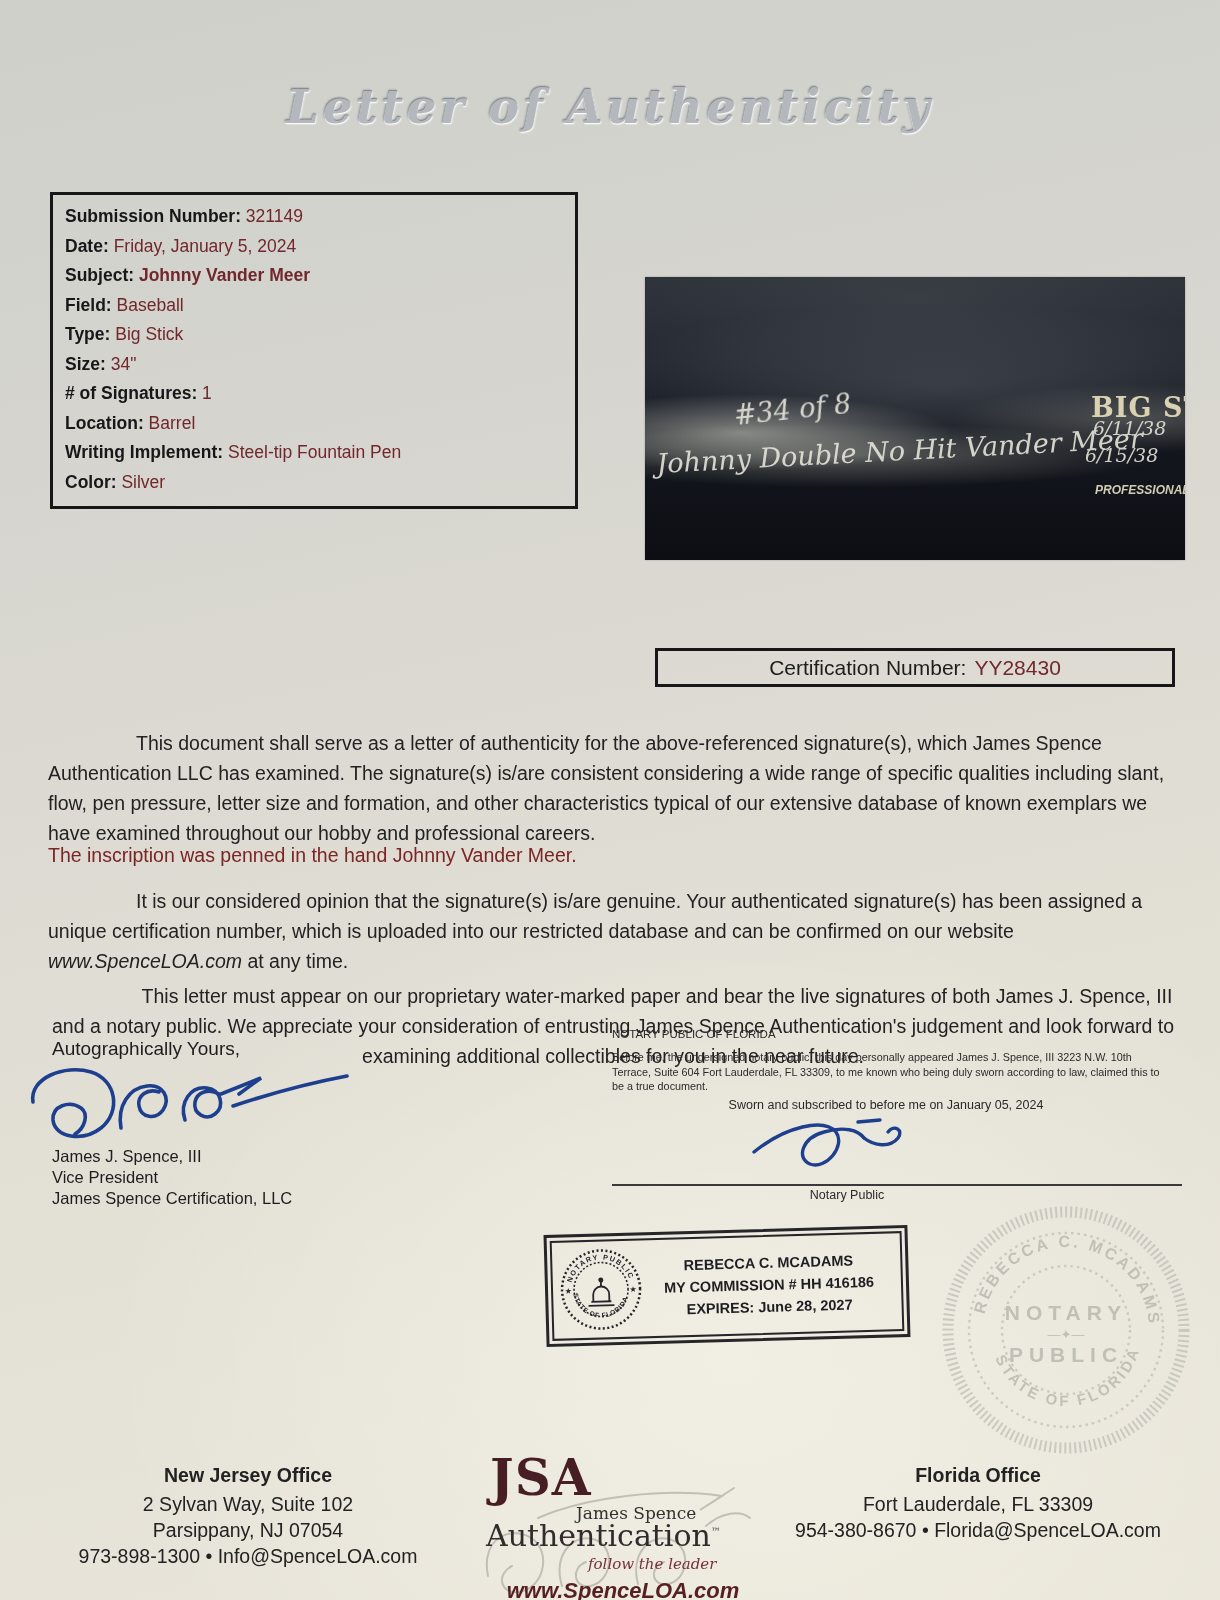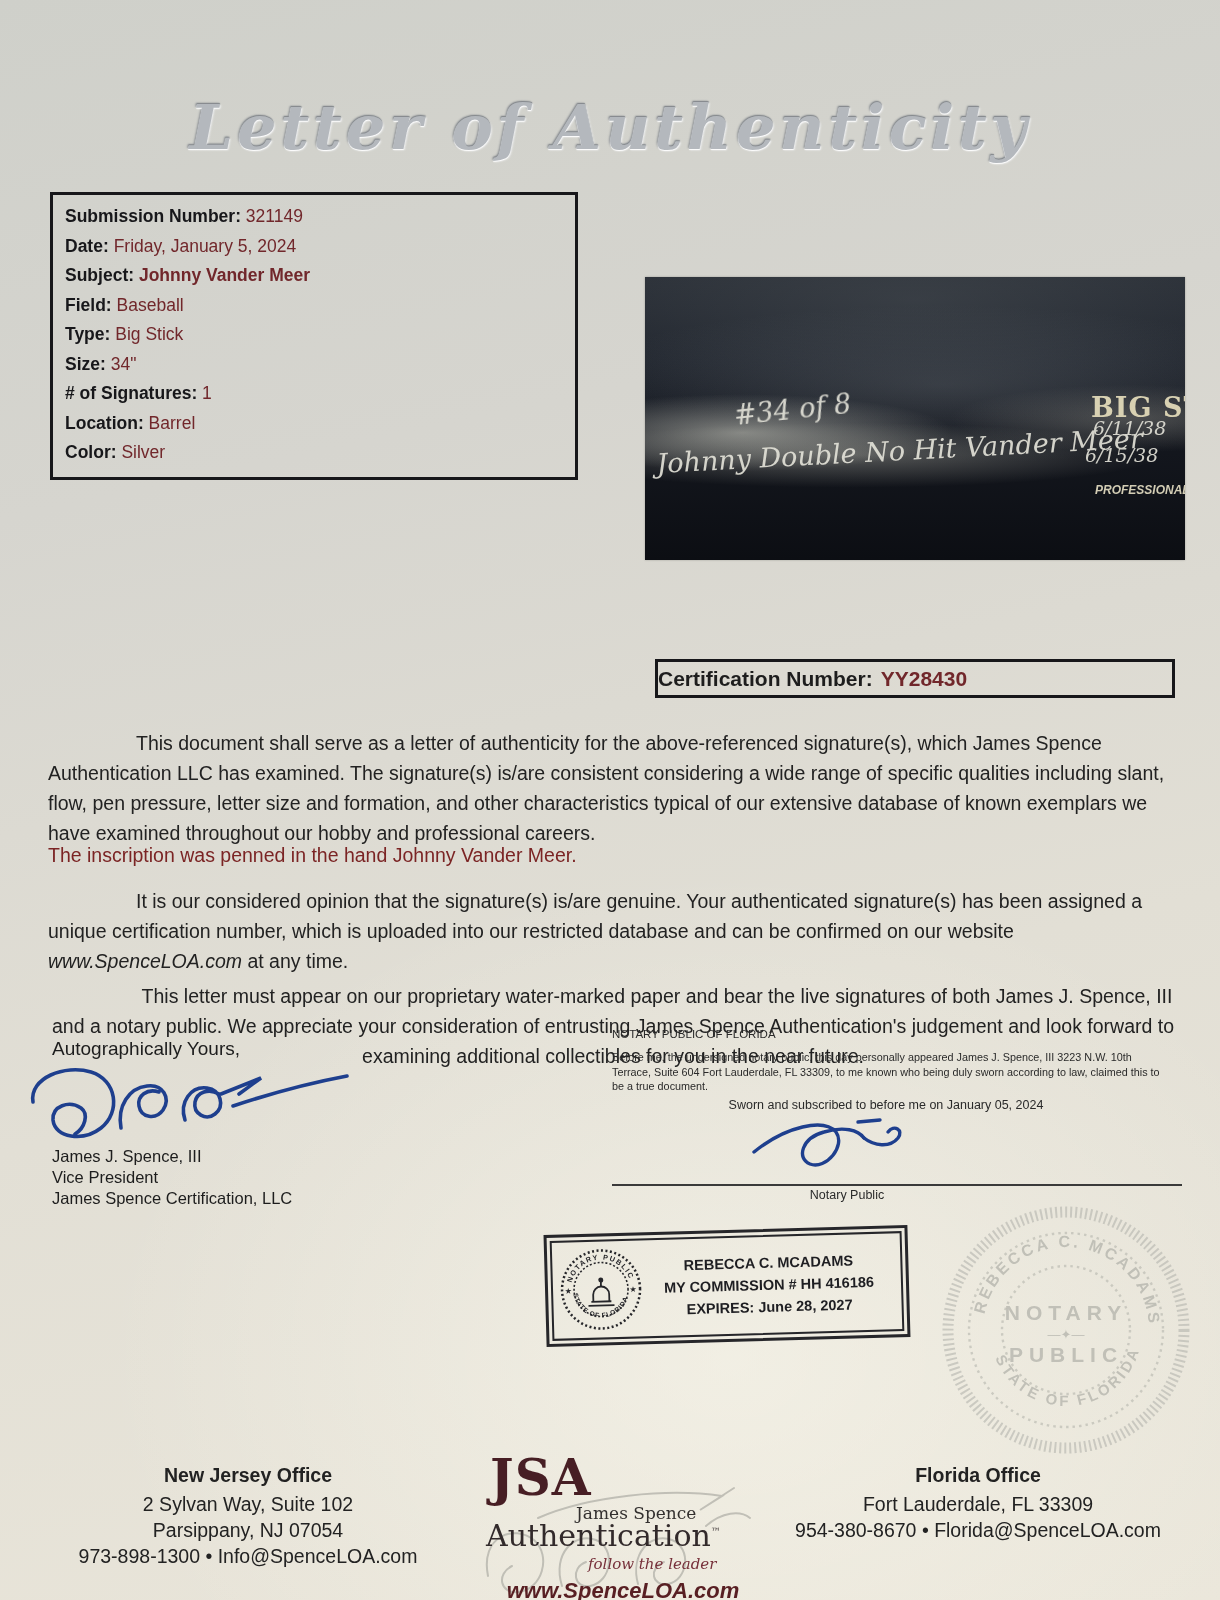--- a/index.html
+++ b/index.html
@@ -6,23 +6,23 @@
   body{background:#b9b9b2;}
   .page{
     position:relative;width:1220px;height:1600px;overflow:hidden;
     background:
       radial-gradient(ellipse 900px 700px at 60% 85%, rgba(255,253,242,0.45), transparent 70%),
       linear-gradient(168deg,#cfd0ca 0%, #d6d5cf 28%, #e2dfd5 62%, #eae6da 100%);
     font-family:"Liberation Sans", sans-serif;color:#1d1d1d;
   }
   
   .loa-title{
-    position:absolute;top:91px;left:50%;transform:translateX(-50%);
+    position:absolute;top:80px;left:50%;transform:translateX(-50%);
     font-family:"DejaVu Serif", serif;font-style:italic;font-weight:bold;
-    font-size:62px;letter-spacing:4px;white-space:nowrap;color:#b4b8bd;
+    font-size:46px;letter-spacing:4px;white-space:nowrap;color:#b4b8bd;
     text-shadow:0 1px 1px #fdfdfd, 0 -1px 1px #85898d, 1px 1px 2px #f2f3f4, -1px -1px 2px #8e9296;
   }
   
   .sub-box{
     position:absolute;left:50px;top:192px;width:498px;
     border:3px solid #17171a;padding:7px 12px 9px 12px;
   }
   .field-row{font-size:17.5px;line-height:29.5px;white-space:nowrap;}
   .field-label{font-weight:bold;color:#17171a;}
   .field-value{color:#71272b;}
@@ -35,22 +35,22 @@
       radial-gradient(ellipse 520px 110px at 55% 38%, rgba(118,124,130,0.28), transparent 72%),
       radial-gradient(ellipse 240px 45px at 90% 50%, rgba(165,162,150,0.35), transparent 75%),
       radial-gradient(ellipse 600px 160px at 50% 8%, rgba(96,102,106,0.35), transparent 80%),
       linear-gradient(180deg,#262b33 0%, #1c212a 30%, #13161d 62%, #0c0e13 100%);
     box-shadow:0 0 2px rgba(0,0,0,0.25);
   }
   .photo svg{position:absolute;left:0;top:0;}
   
   .cert-box{
     position:absolute;left:655px;top:648px;width:514px;height:33px;
-    border:3px solid #17171a;display:flex;align-items:center;
-    font-size:21px;font-weight:bold;white-space:nowrap;margin-top:11px;
+    border:3px solid #17171a;display:flex;align-items:center;justify-content:center;
+    font-size:21px;font-weight:normal;white-space:nowrap;
   }
   .cert-box .num{color:#71272b;margin-left:8px;}
   
   .bodypara{position:absolute;left:48px;width:1130px;font-size:19.5px;line-height:30px;color:#222;margin-top:45px;}
   .indent{text-indent:88px;}
   .note{color:#7b2424;}
   .weburl{font-style:italic;}
   
   .salutation{position:absolute;left:52px;top:1038px;font-size:19px;}
   .jsig{position:absolute;left:25px;top:1050px;}
@@ -96,20 +96,21 @@
 
   <div class="sub-box">
       <div class="field-row"><span class="field-label">Submission Number: </span><span class="field-value">321149</span></div>
       <div class="field-row"><span class="field-label">Date: </span><span class="field-value">Friday, January 5, 2024</span></div>
       <div class="field-row"><span class="field-label">Subject: </span><span class="field-value" style="font-weight: bold;">Johnny Vander Meer</span></div>
       <div class="field-row"><span class="field-label">Field: </span><span class="field-value">Baseball</span></div>
       <div class="field-row"><span class="field-label">Type: </span><span class="field-value">Big Stick</span></div>
       <div class="field-row"><span class="field-label">Size: </span><span class="field-value">34"</span></div>
       <div class="field-row"><span class="field-label"># of Signatures: </span><span class="field-value">1</span></div>
       <div class="field-row"><span class="field-label">Location: </span><span class="field-value">Barrel</span></div>
+      <div class="field-row"><span class="field-label">Writing Implement: </span><span class="field-value">Steel-tip Fountain Pen</span></div>
       <div class="field-row"><span class="field-label">Color: </span><span class="field-value">Silver</span></div>
     </div>
 
   <div class="photo">
     <svg width="540" height="283" viewBox="0 0 540 283">
       <g fill="#e3e2d8" font-family="DejaVu Serif, serif" font-style="italic" opacity="0.92">
         <text x="90" y="148" font-size="27" transform="rotate(-6 90 148)">#34 of 8</text>
         <text x="12" y="196" font-size="27" transform="rotate(-3 12 196)">Johnny Double No Hit Vander Meer</text>
         <text x="448" y="158" font-size="19">6/11/38</text>
         <text x="440" y="185" font-size="19">6/15/38</text>

